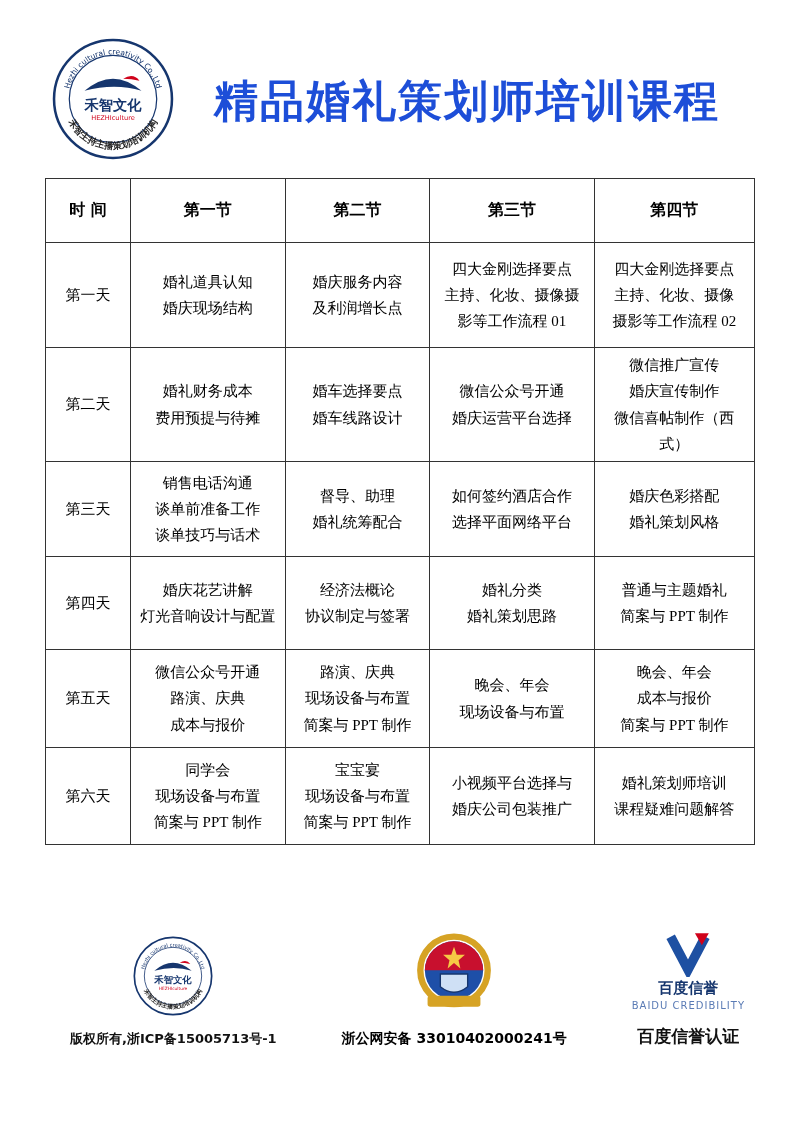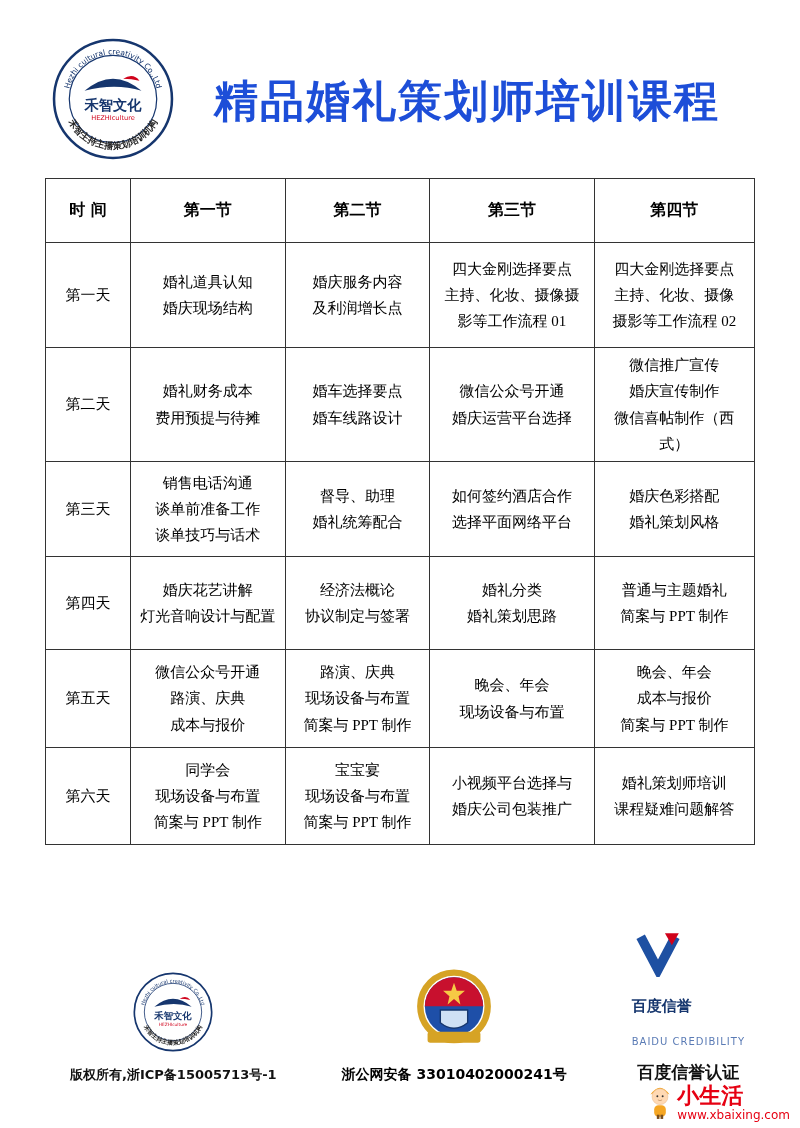--- a/index.html
+++ b/index.html
@@ -67,21 +67,21 @@
     align-items: flex-end;
   }
   .f-col {
     display: flex; flex-direction: column;
     align-items: center;
     gap: 14px;
   }
   .f-text { font-size: 13px; color: #111; font-family: "DejaVu Sans", sans-serif; font-weight: bold; }
   .f-text.police { font-size: 14px; font-weight: bold; color: #000; }
   .f-text.baidu-cert { font-size: 17px; }
-  .baidu-block { display: flex; flex-direction: column; align-items: flex-start; gap: 20px; }
+  .baidu-block { display: flex; flex-direction: column; align-items: center; gap: 2px; }
   .baidu-title { font-family: "DejaVu Sans", sans-serif; font-weight: bold; font-size: 15px; color: #16366e; }
   .baidu-sub { font-size: 10px; letter-spacing: 1px; color: #5a7bb5; font-family: "DejaVu Sans", sans-serif; }
 
   
   .watermark {
     position: absolute;
     right: 10px; bottom: 6px;
     display: flex; align-items: flex-start; gap: 4px;
     cursor: pointer;
   }
@@ -268,30 +268,14 @@
           <path d="M10 6 L30 44 L50 6" stroke="#1e50a2" stroke-width="11" fill="none" stroke-linejoin="miter"></path>
           <polygon points="38,2 54,2 46,16" fill="#d0021b"></polygon>
         </svg>
         <div class="baidu-title">百度信誉</div>
         <div class="baidu-sub">BAIDU CREDIBILITY</div>
       </div>
       <div class="f-text baidu-cert">百度信誉认证</div>
     </div>
   </div>
 
-  <div class="watermark">
-    <svg width="26" height="36" viewBox="0 0 24 34">
-      <path d="M3 10 Q12 -3 21 10 Q12 5 3 10 Z" fill="#f5a623"></path>
-      <circle cx="12" cy="12" r="7.5" fill="#ffd9b3" stroke="#e8b98a" stroke-width="0.5"></circle>
-      <circle cx="9.5" cy="11.5" r="0.9" fill="#333"></circle>
-      <circle cx="14.5" cy="11.5" r="0.9" fill="#333"></circle>
-      <path d="M10 15 q2 1.5 4 0" stroke="#c96" stroke-width="0.8" fill="none"></path>
-      <rect x="6.5" y="20" width="11" height="11" rx="4" fill="#f5a623"></rect>
-      <rect x="9" y="29" width="2.5" height="4" fill="#7a4e1d"></rect>
-      <rect x="12.5" y="29" width="2.5" height="4" fill="#7a4e1d"></rect>
-    </svg>
-    <div class="wm-texts">
-      <div class="wm-title">小生活</div>
-      <div class="wm-url">www.xbaixing.com</div>
-    </div>
-  </div>
 
 </div>
 
 </body></html>

